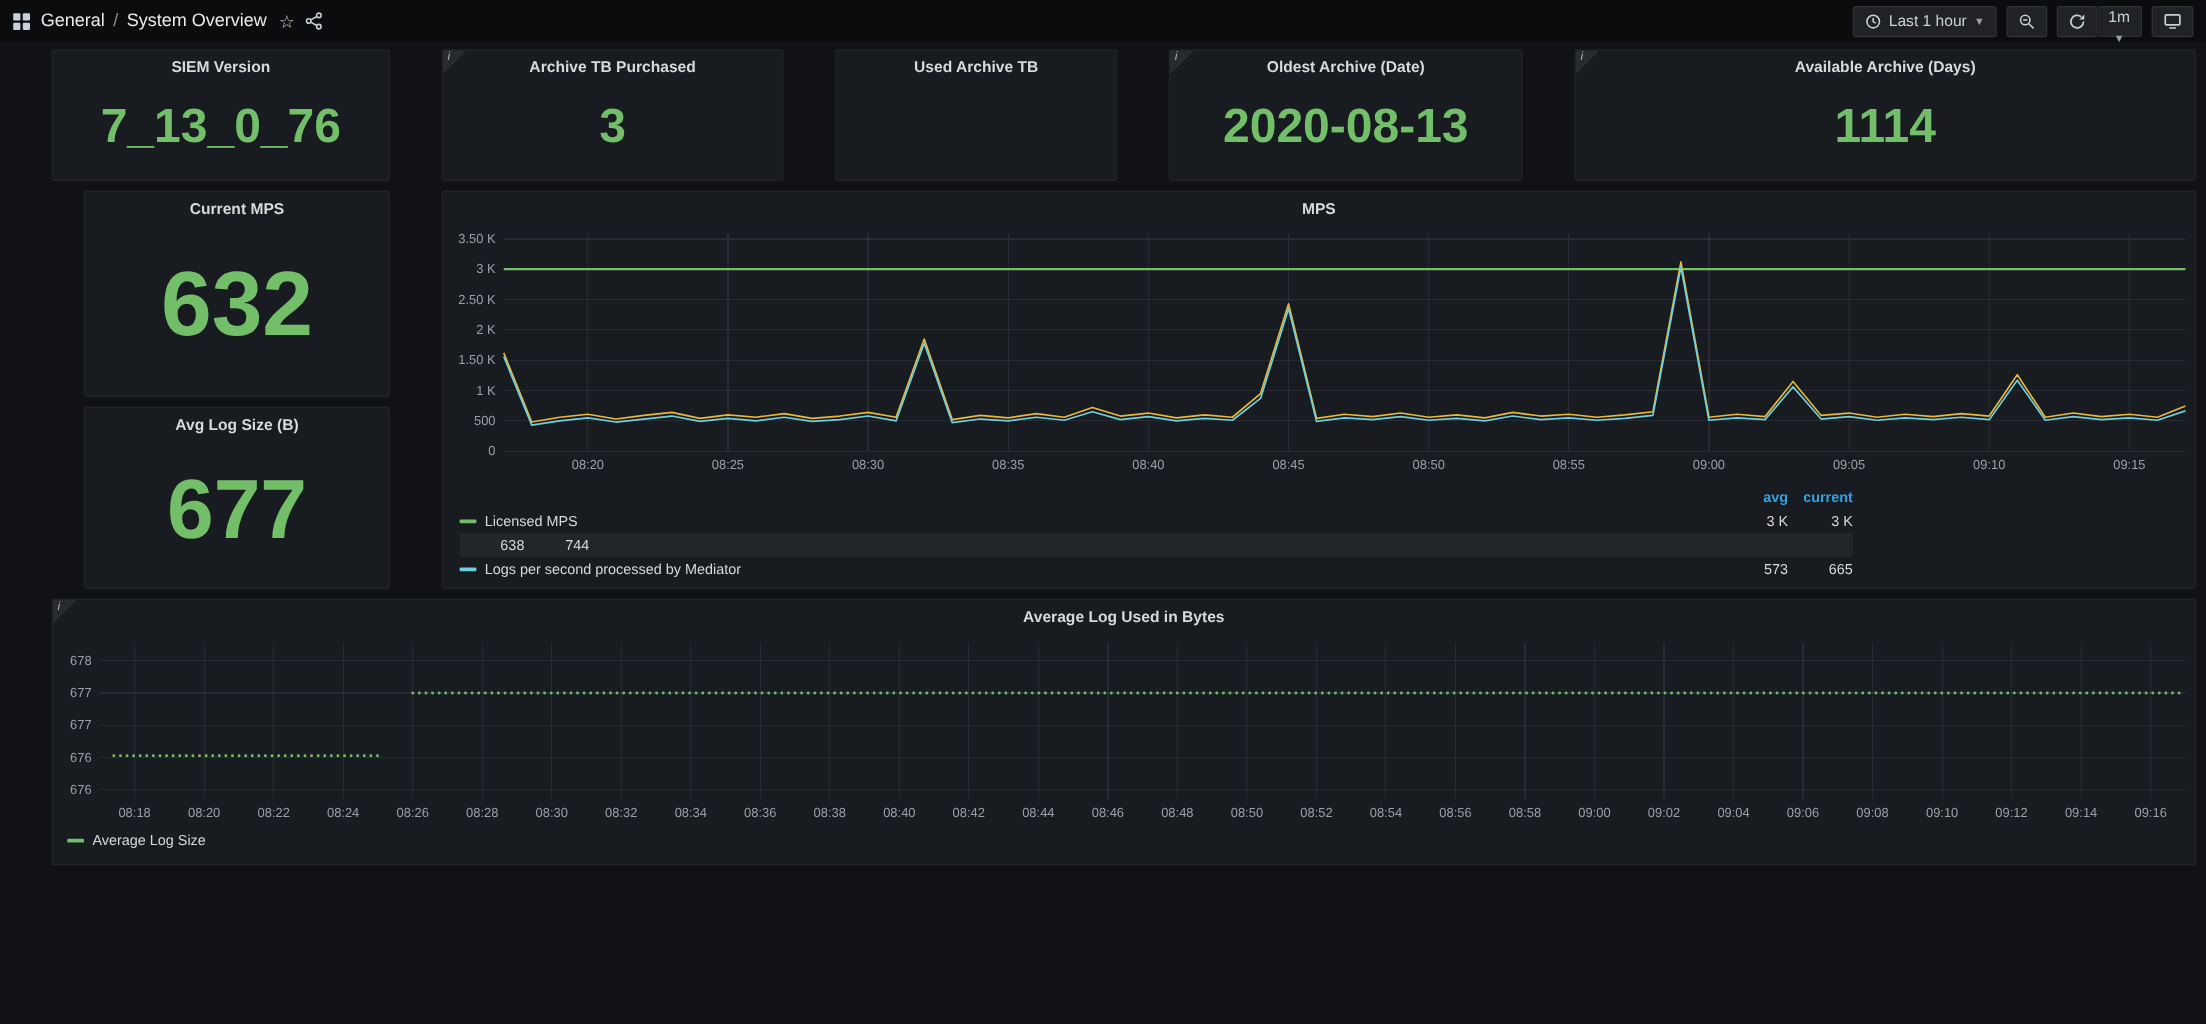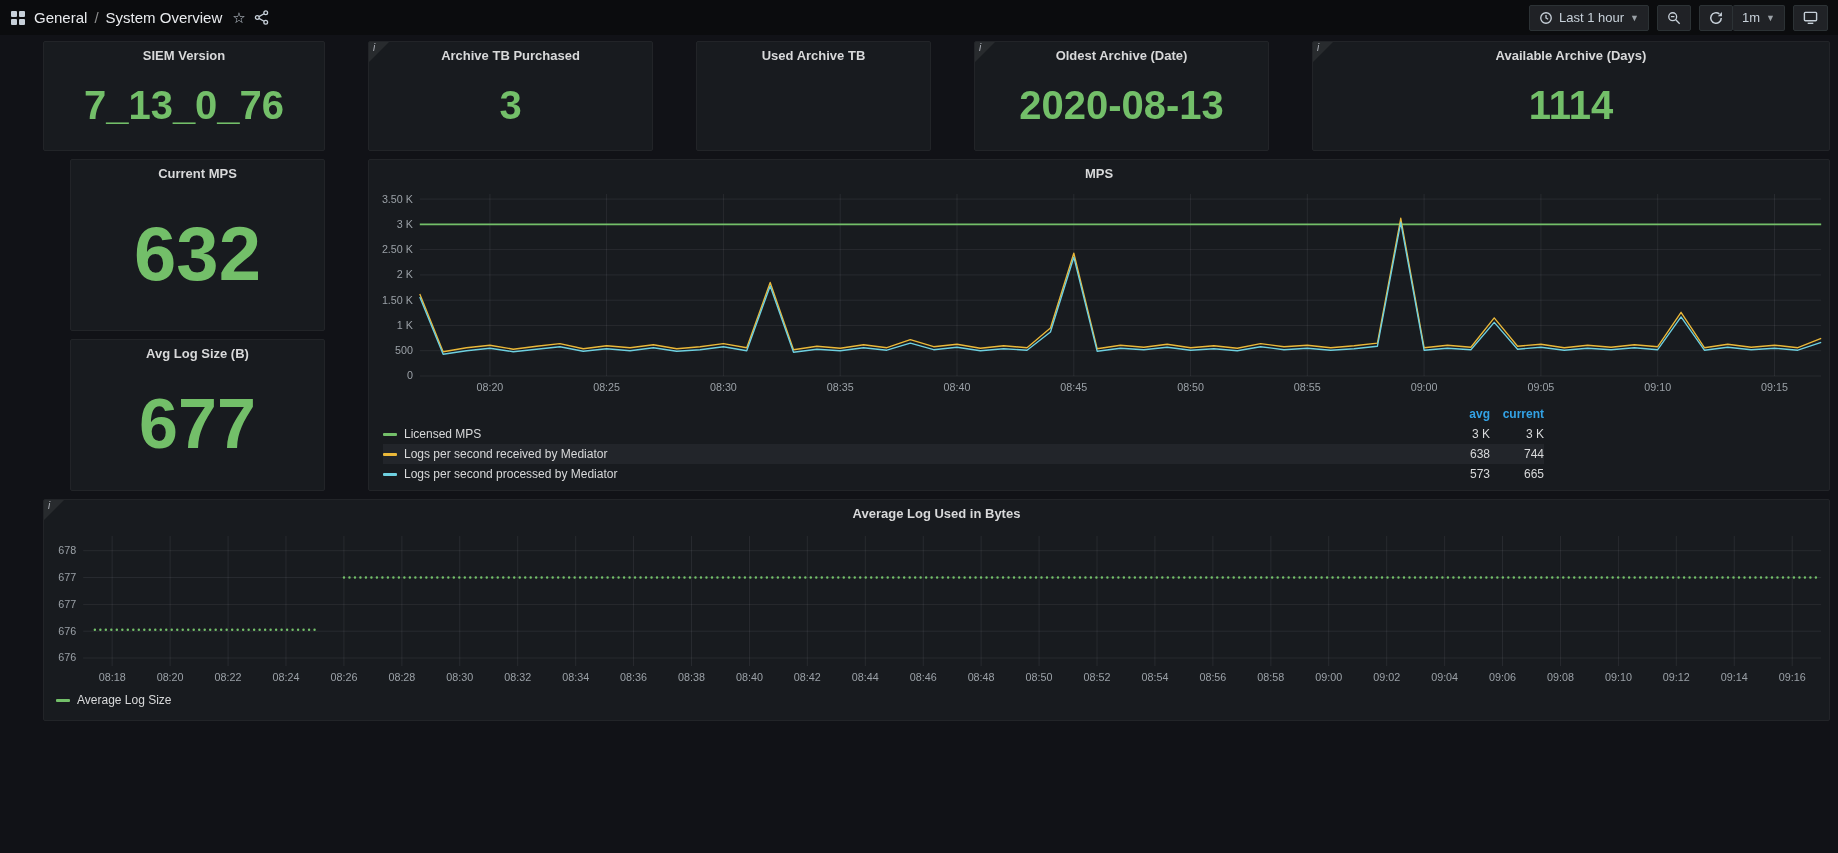--- a/index.html
+++ b/index.html
@@ -23,21 +23,21 @@
   .breadcrumb .sep{ color:#8e8e8e; font-weight:400; }
   .breadcrumb span{ cursor:pointer; }
   .star{ font-size:15px; color:#c7d0d9; cursor:pointer; margin-left:2px; }
   .spacer{ flex:1; }
   .hbtn{
     display:flex; align-items:center; gap:6px; height:26px; padding:0 9px;
     background:#202226; border:1px solid #2c3235; border-radius:2px;
     color:#c7d0d9; font-size:13px; font-family:inherit; cursor:pointer; white-space:nowrap;
   }
   .btn-group{ display:flex; }
-  .btn-group .hbtn + .hbtn{ border-left:none; }
+  .btn-group .hbtn + .hbtn{ border-left:none;flex-direction:column; }
   .caret{ font-size:9px; color:#9aa0a6; }
   
   .dash{ padding:6px 8px; display:flex; flex-direction:column; gap:8px; }
   .row1{ display:grid; grid-template-columns:317px 320px 270px 330px 1fr; gap:8px; height:110px; }
   .row2{ display:grid; grid-template-columns:317px 1fr; gap:8px; height:332px; }
   .row2-left{ display:grid; grid-template-rows:172px 1fr; gap:8px;padding-left:27px; }
   .row3{ height:222px; display:flex; }
   .row3 .panel{ flex:1; }
   .panel{
     background:var(--panel-bg); border:1px solid var(--border); border-radius:2px;
@@ -252,24 +252,20 @@
         </div>
         <div class="legend-row">
           <span class="lg-name">
             <i class="marker" style="background: rgb(115, 191, 105);"></i>
             <span>Licensed MPS</span>
           </span>
           <span class="lg-val">3 K</span>
           <span class="lg-val">3 K</span>
         </div>
         <div class="legend-row hl">
-          <span class="lg-name">
-            <i class="marker" style="background: rgb(234, 184, 57);"></i>
-            <span>Logs per second received by Mediator</span>
-          </span>
           <span class="lg-val">638</span>
           <span class="lg-val">744</span>
         </div>
         <div class="legend-row">
           <span class="lg-name">
             <i class="marker" style="background: rgb(110, 208, 224);"></i>
             <span>Logs per second processed by Mediator</span>
           </span>
           <span class="lg-val">573</span>
           <span class="lg-val">665</span>

